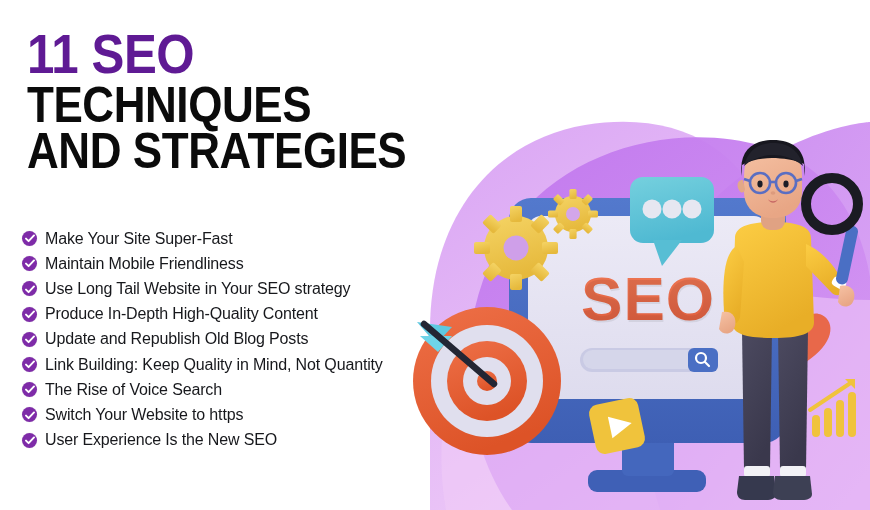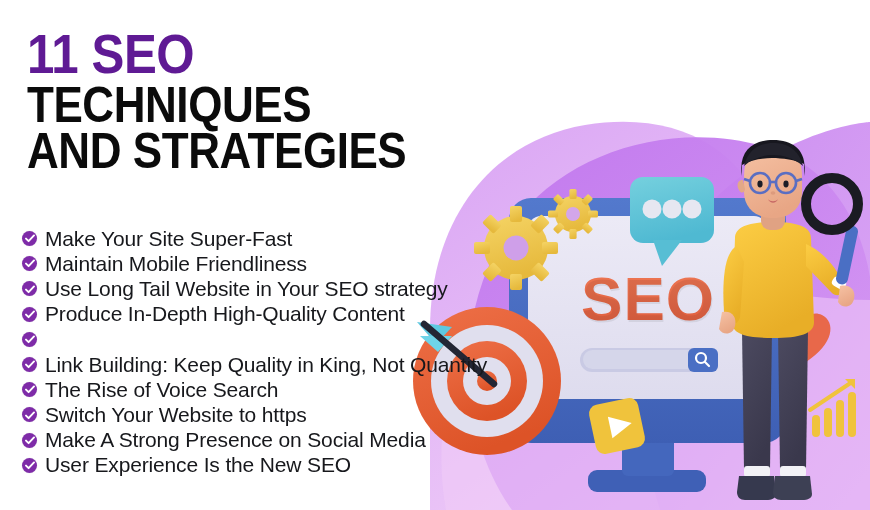--- a/index.html
+++ b/index.html
@@ -25,21 +25,21 @@
 
   .list{position:absolute;left:22px;top:226px;width:478px;}
   .li{display:flex;align-items:center;height:25.2px;}
   .li .chk{
     flex:0 0 auto;width:15px;height:15px;border-radius:50%;
     background:#7e2ba8;position:relative;margin-right:8px;
     box-shadow:0 0 0 .5px rgba(0,0,0,.06);
   }
   .li .chk svg{position:absolute;left:2.6px;top:3.2px;}
   .li .txt{
-    font-size:21px;color:#17181c;letter-spacing:-.15px;white-space:nowrap;
+    font-size:16px;color:#17181c;letter-spacing:-.15px;white-space:nowrap;
     font-family:"Liberation Sans","DejaVu Sans",sans-serif;
   }
 
   
   .art{position:absolute;left:0;top:0;width:870px;height:510px;z-index:10;}
 </style>
 </head>
 <body>
 
 <div id="poster">
@@ -284,52 +284,45 @@
             </svg>
           </span>
           <span class="txt">Produce In-Depth High-Quality Content</span>
         </div>
         <div class="li">
           <span class="chk">
             <svg width="10" height="9" viewBox="0 0 10 9">
               <path d="M1 4.6 L3.6 7.2 L9 1.4" fill="none" stroke="#ffffff" stroke-width="1.9" stroke-linecap="round" stroke-linejoin="round"></path>
             </svg>
           </span>
-        </div>
-        <div class="li">
-          <span class="chk">
-            <svg width="10" height="9" viewBox="0 0 10 9">
-              <path d="M1 4.6 L3.6 7.2 L9 1.4" fill="none" stroke="#ffffff" stroke-width="1.9" stroke-linecap="round" stroke-linejoin="round"></path>
-            </svg>
-          </span>
-          <span class="txt">Link Building: Keep Quality in King, Not Quantity</span>
+          <span class="txt">Update and Republish Old Blog Posts</span>
+        </div>
+        <div class="li">
+          <span class="chk">
+            <svg width="10" height="9" viewBox="0 0 10 9">
+              <path d="M1 4.6 L3.6 7.2 L9 1.4" fill="none" stroke="#ffffff" stroke-width="1.9" stroke-linecap="round" stroke-linejoin="round"></path>
+            </svg>
+          </span>
+          <span class="txt">Link Building: Keep Quality in Mind, Not Quantity</span>
         </div>
         <div class="li">
           <span class="chk">
             <svg width="10" height="9" viewBox="0 0 10 9">
               <path d="M1 4.6 L3.6 7.2 L9 1.4" fill="none" stroke="#ffffff" stroke-width="1.9" stroke-linecap="round" stroke-linejoin="round"></path>
             </svg>
           </span>
           <span class="txt">The Rise of Voice Search</span>
         </div>
         <div class="li">
           <span class="chk">
             <svg width="10" height="9" viewBox="0 0 10 9">
               <path d="M1 4.6 L3.6 7.2 L9 1.4" fill="none" stroke="#ffffff" stroke-width="1.9" stroke-linecap="round" stroke-linejoin="round"></path>
             </svg>
           </span>
           <span class="txt">Switch Your Website to https</span>
-        </div>
-        <div class="li">
-          <span class="chk">
-            <svg width="10" height="9" viewBox="0 0 10 9">
-              <path d="M1 4.6 L3.6 7.2 L9 1.4" fill="none" stroke="#ffffff" stroke-width="1.9" stroke-linecap="round" stroke-linejoin="round"></path>
-            </svg>
-          </span>
-          <span class="txt">Make A Strong Presence on Social Media</span>
         </div>
         <div class="li">
           <span class="chk">
             <svg width="10" height="9" viewBox="0 0 10 9">
               <path d="M1 4.6 L3.6 7.2 L9 1.4" fill="none" stroke="#ffffff" stroke-width="1.9" stroke-linecap="round" stroke-linejoin="round"></path>
             </svg>
           </span>
           <span class="txt">User Experience Is the New SEO</span>
         </div>
       </div>

